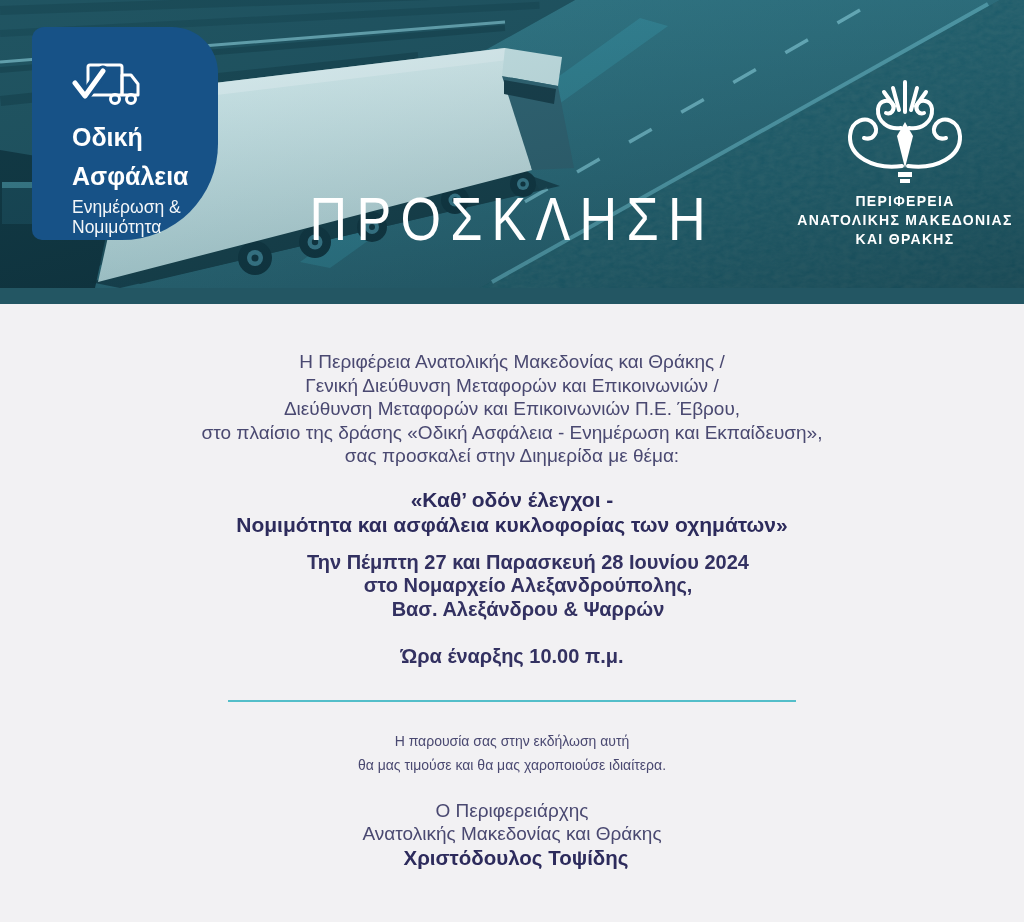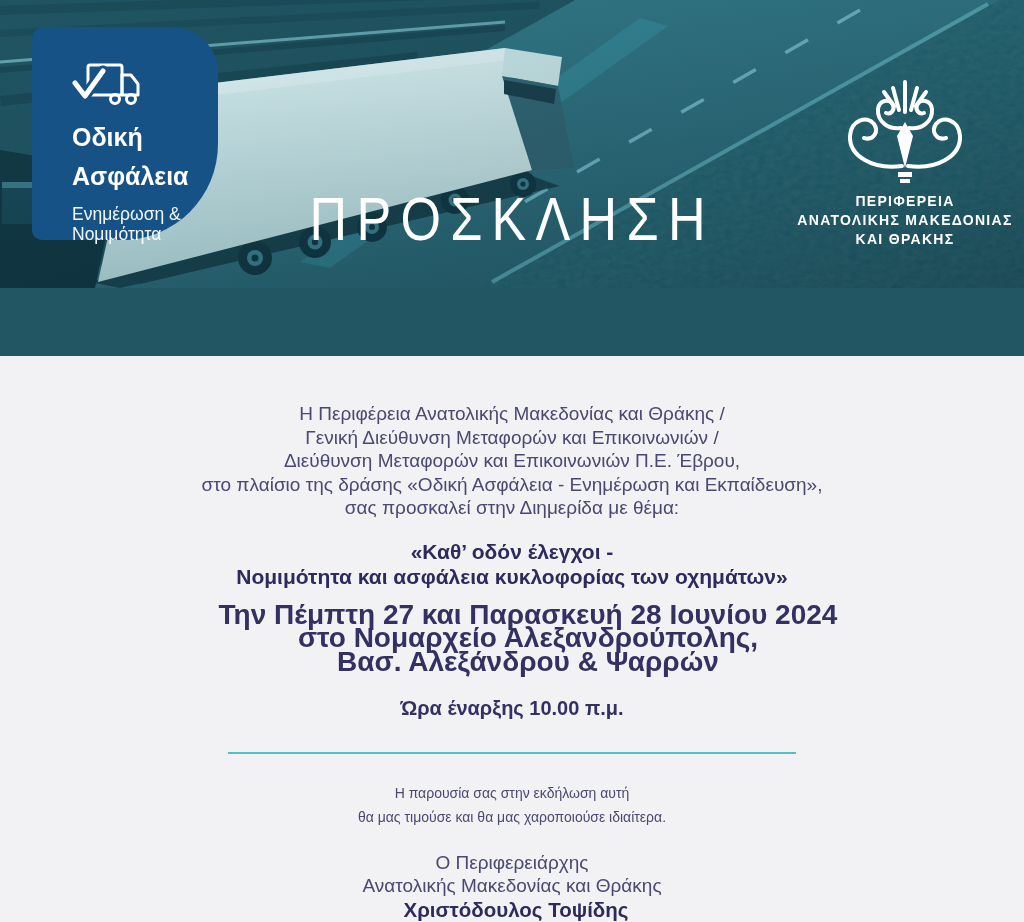--- a/index.html
+++ b/index.html
@@ -4,54 +4,54 @@
 <style>
   html,body{margin:0;padding:0;}
   body{
     width:1024px;height:922px;
     background:#f2f1f3;
     font-family:"Liberation Sans","DejaVu Sans",sans-serif;
     position:relative;overflow:hidden;
   }
   
   .hero{
-    position:relative;width:1024px;height:356px;overflow:hidden;
+    position:relative;width:1024px;height:304px;overflow:hidden;
     background:#235663;
   }
   .hero svg.photo{position:absolute;inset:0;display:block;}
   .hero-title{
     position:absolute;top:188px;left:0;right:0;
     text-align:center;color:#ffffff;
     font-size:62px;font-weight:100;letter-spacing:11px;
     line-height:62px;white-space:nowrap;
   }
   .hero-title span{display:inline-block;transform:scaleX(.84);transform-origin:center;}
   
   .badge{
     position:absolute;left:32px;top:27px;width:186px;height:213px;
     background:#175287;
     border-radius:12px 46px 96px 10px;
     box-sizing:border-box;padding:36px 14px 0 40px;
     color:#fff;
   }
   .badge .icon-wrap{width:72px;height:48px;}
   .badge .t1{font-size:25px;font-weight:bold;line-height:26px;margin-top:13px;}
-  .badge .t2{font-size:17.5px;font-weight:300;line-height:19px;margin-top:16px;opacity:.95;}
+  .badge .t2{font-size:17.5px;font-weight:300;line-height:19px;margin-top:9px;opacity:.95;}
   
   .region{
     position:absolute;left:905px;top:78px;transform:translateX(-50%);
     width:260px;text-align:center;color:#fff;
   }
   .region .emblem{display:block;margin:0 auto;}
   .region .rtext{margin-top:8px;font-size:14px;font-weight:bold;letter-spacing:1.3px;line-height:19px;}
   
   .content{padding-top:46px;text-align:center;}
   .intro{font-size:19px;line-height:23.5px;color:#4a4971;}
   .theme{margin-top:19px;font-size:21px;line-height:25px;font-weight:bold;color:#2d2b5c;}
-  .when{margin-top:14px;font-size:28px;line-height:23.5px;font-weight:bold;color:#333161;margin-left:32px;}
+  .when{margin-top:14px;font-size:20px;line-height:23.5px;font-weight:bold;color:#333161;margin-left:32px;}
   .time{margin-top:24px;font-size:20px;font-weight:bold;color:#333161;}
   .divider{margin:32px auto 0;width:568px;height:2px;background:#54bec9;}
   .closing{margin-top:28px;font-size:14px;line-height:23.5px;color:#4a4971;text-align:center;}
   .signature{margin-top:22px;font-size:19px;line-height:23px;color:#4a4971;}
   .signature .name{font-size:20.5px;font-weight:bold;color:#2d2b5c;margin-top:1px;padding-left:8px;}
 </style>
 </head>
 <body>
 
 <div class="hero">

